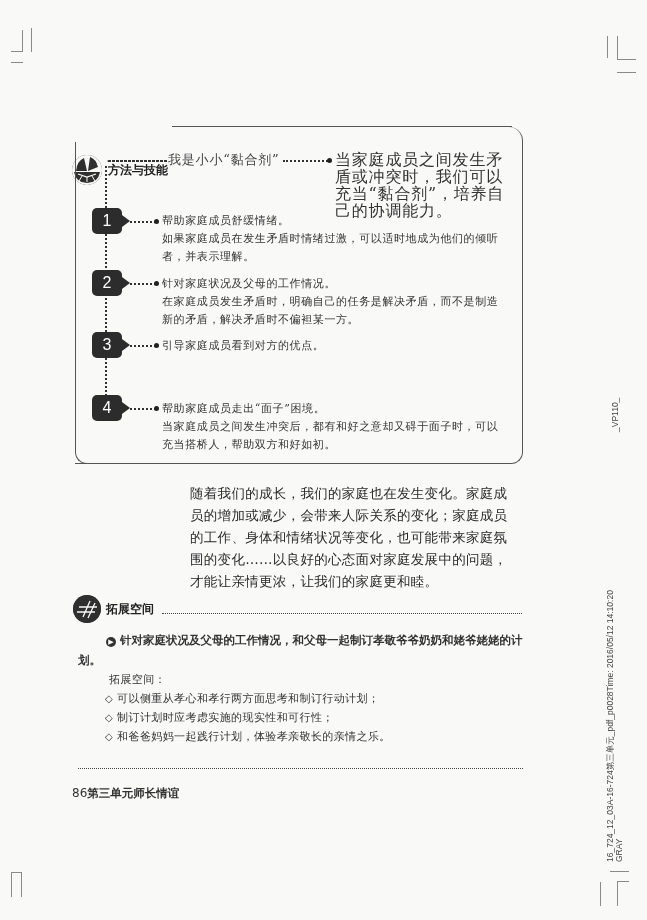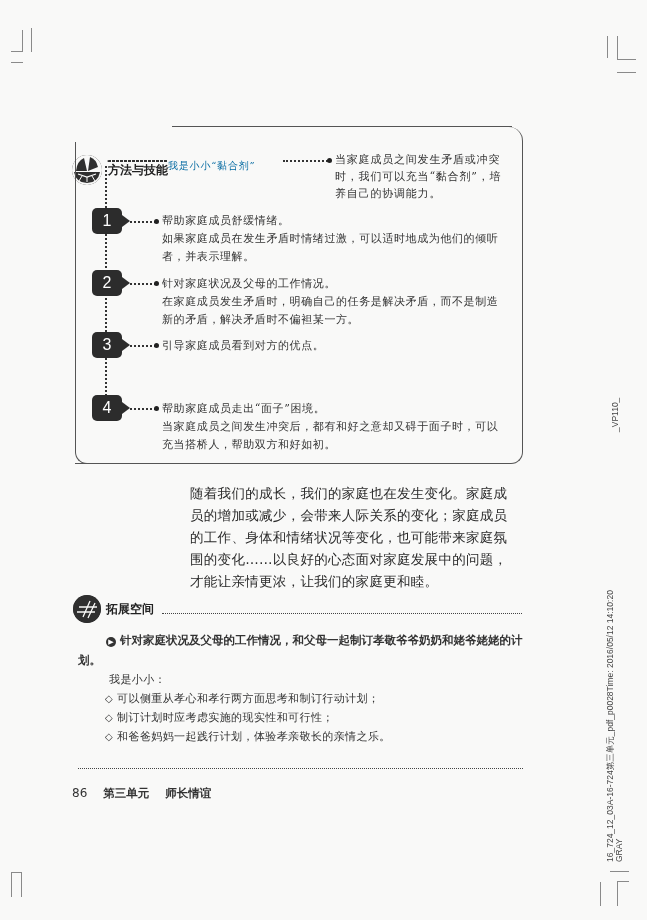--- a/index.html
+++ b/index.html
@@ -25,34 +25,34 @@
     display: flex; align-items: center; justify-content: center;
   }
   .badge::after {
     content: ""; position: absolute; right: -8px; top: 7px;
     border-left: 8px solid #2c2c2c; border-top: 6px solid transparent; border-bottom: 6px solid transparent;
   }
   .item { position: absolute; left: 162px; width: 340px; font-size: 11px; line-height: 18px; letter-spacing: 0.6px; color: #333; }
   .item .t { display: block; }
   .item .d { display: block; }
 
-  .glue-title { position: absolute; left: 168px; top: 151px; font-size: 10px; letter-spacing: 0.8px; color: #0369a1; margin-top: 8px; }
-  .glue-desc { position: absolute; left: 335px; top: 151px; width: 170px; font-size: 11px; line-height: 17px; letter-spacing: 0.8px; color: #333; }
+  .glue-title { position: absolute; left: 168px; top: 151px; font-size: 13px; letter-spacing: 0.8px; color: #404040; }
+  .glue-desc { position: absolute; left: 335px; top: 151px; width: 170px; font-size: 16px; line-height: 17px; letter-spacing: 0.8px; color: #333; }
 
   .para { position: absolute; left: 190px; top: 482px; width: 327px; font-family: "DejaVu Sans", "Liberation Sans", sans-serif; font-size: 13.5px; line-height: 22px; color: #2a2a2a; letter-spacing: 0.3px; }
   .para .indent { padding-left: 27px; }
 
   .task { position: absolute; left: 78px; top: 630px; width: 445px; font-family: "DejaVu Sans", "Liberation Sans", sans-serif; font-weight: bold; font-size: 11.5px; line-height: 20px; color: #333; }
   .task .arrow { display: inline-block; width: 10px; height: 10px; border-radius: 50%; background: #333; color: #fff; font-size: 7px; line-height: 10px; text-align: center; margin-left: 28px; margin-right: 4px; vertical-align: 0; }
   .hints { position: absolute; left: 105px; top: 670px; width: 425px; font-size: 11px; line-height: 19px; letter-spacing: 0.4px; color: #333; }
   .hints .h-title { display: block; margin-left: 4px; }
   .hints .h-item { display: block; }
   .hints .diamond { display: inline-block; margin-right: 4px; font-size: 10px; }
 
-  .footer { position: absolute; left: 72px; top: 786px; font-family: "DejaVu Sans", "Liberation Sans", sans-serif; font-size: 12px; color: #333; display: flex; gap: 16px; }
+  .footer { position: absolute; left: 72px; top: 786px; font-family: "DejaVu Sans", "Liberation Sans", sans-serif; font-size: 12px; color: #333; display: flex; gap: 0; }
   .footer .unit, .footer .topic { font-weight: bold; font-size: 11.5px; }
 
   .vtext { position: absolute; font-family: "Liberation Sans", sans-serif; font-size: 8.5px; color: #444; transform: rotate(-90deg); transform-origin: left top; white-space: nowrap; }
 </style>
 </head>
 <body>
 
 <div class="crop" style="left:11px;top:51px;width:12px;height:1px;"></div>
 <div class="crop" style="left:22px;top:30px;width:1px;height:22px;"></div>
 <div class="crop" style="left:31px;top:28px;width:1px;height:24px;"></div>
@@ -148,21 +148,21 @@
   </div>
   <span class="sec-title" style="margin-left:5px;">拓展空间</span>
 </div>
 <div class="sec-rule" style="left:162px;top:613px;width:360px;border-top:1.5px dotted #444;"></div>
 
 <div class="task">
   <span class="arrow">▶</span><span>针对家庭状况及父母的工作情况，和父母一起制订孝敬爷爷奶奶和姥爷姥姥的计划。</span>
 </div>
 
 <div class="hints">
-  <span class="h-title">我是小小：</span>
+  <span class="h-title">拓展空间：</span>
   <span class="h-item"><span class="diamond">◇</span><span>可以侧重从孝心和孝行两方面思考和制订行动计划；</span></span>
   <span class="h-item"><span class="diamond">◇</span><span>制订计划时应考虑实施的现实性和可行性；</span></span>
   <span class="h-item"><span class="diamond">◇</span><span>和爸爸妈妈一起践行计划，体验孝亲敬长的亲情之乐。</span></span>
 </div>
 <div class="sec-rule" style="left:78px;top:768px;width:445px;border-top:1.5px dotted #444;"></div>
 
 <div class="footer">
   <span>86</span>
   <span class="unit">第三单元</span>
   <span class="topic">师长情谊</span>

